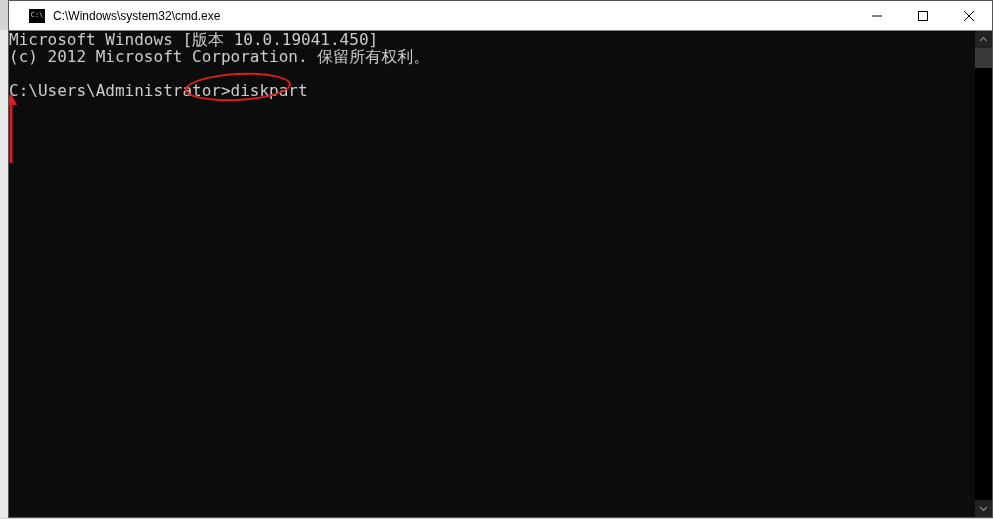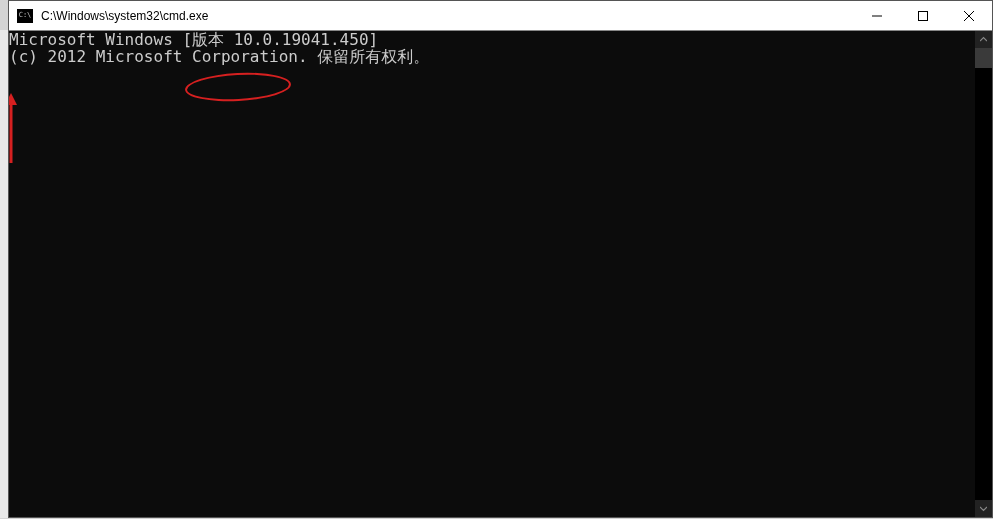--- a/index.html
+++ b/index.html
@@ -27,20 +27,21 @@
       flex-direction: column;
     }
     .titlebar {
       height: 30px;
       background: #fff;
       display: flex;
       align-items: center;
       border-bottom: 1px solid #888;
       font-size: 12px;
       color: #000;
+      padding-left: 12px;
     }
     .app-icon {
       width: 16px;
       height: 14px;
       margin: 0 6px 0 8px;
       background: #000;
       position: relative;
       display: flex;
       align-items: center;
       justify-content: center;
@@ -168,21 +169,21 @@
       </div>
       <div class="win-btn">
         <svg viewBox="0 0 10 10">
           <line x1="0" y1="0" x2="10" y2="10" stroke="#000" stroke-width="1"></line>
           <line x1="10" y1="0" x2="0" y2="10" stroke="#000" stroke-width="1"></line>
         </svg>
       </div>
     </div>
   </div>
   <div class="terminal-wrap">
-    <div class="terminal"><div class="terminal-line">Microsoft Windows [版本 10.0.19041.450]</div><div class="terminal-line">(c) 2012 Microsoft Corporation. 保留所有权利。</div><div class="terminal-line"> </div></div>
+    <div class="terminal"><div class="terminal-line">Microsoft Windows [版本 10.0.19041.450]</div><div class="terminal-line">(c) 2012 Microsoft Corporation. 保留所有权利。</div><div class="terminal-line"> </div><div class="terminal-line"><span>C:\Users\Administrator&gt;</span><span>diskpart</span></div></div>
     <div class="scrollbar">
       <div class="scroll-btn scroll-up">
         <svg viewBox="0 0 7 7">
           <polyline points="0,5 3.5,1.5 7,5" fill="none" stroke="#888" stroke-width="1.2"></polyline>
         </svg>
       </div>
       <div class="scroll-thumb"></div>
       <div class="scroll-btn scroll-down">
         <svg viewBox="0 0 7 7">
           <polyline points="0,2 3.5,5.5 7,2" fill="none" stroke="#888" stroke-width="1.2"></polyline>

